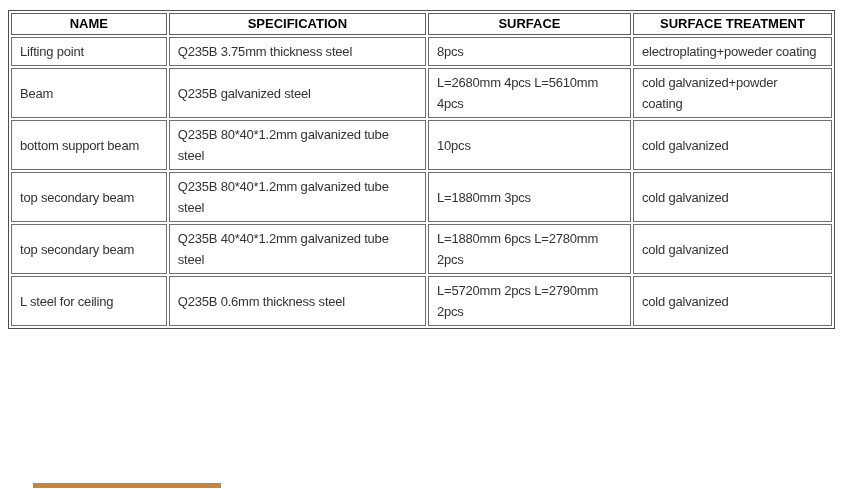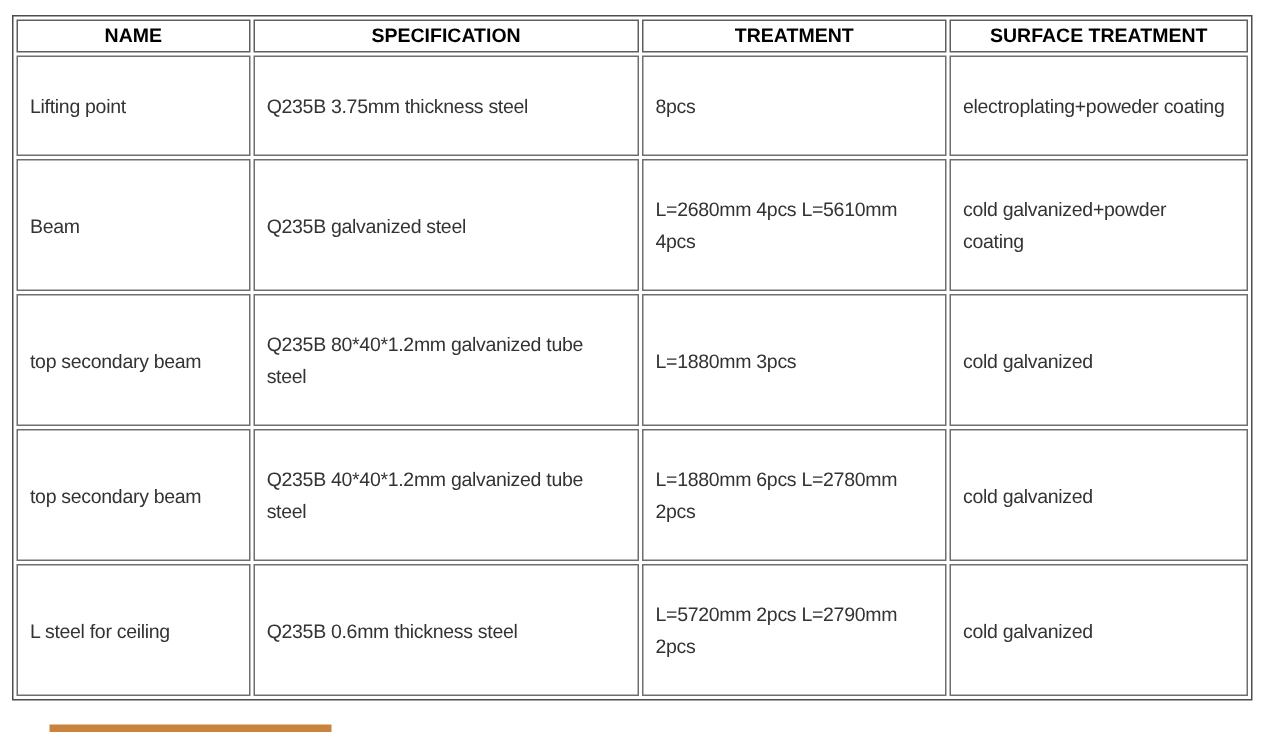--- a/index.html
+++ b/index.html
@@ -38,21 +38,21 @@
     white-space: nowrap;
     overflow: hidden;
   }
   table.spec-table td {
     border: 1px solid #6e6e6e;
     font-size: 13px;
     letter-spacing: -0.2px;
     color: #333333;
     text-align: left;
     vertical-align: middle;
-    padding: 22px 8px;
+    padding: 3px 8px;
     line-height: 21px;
     white-space: pre-line;
     overflow: hidden;
   }
   col.c1 { width: 155px; }
   col.c2 { width: 256px; }
   col.c3 { width: 202px; }
   col.c4 { width: 198px; }
   .accent-bar {
     position: absolute;
@@ -71,38 +71,45 @@
     <colgroup>
       <col class="c1">
         <col class="c2">
         <col class="c3">
         <col class="c4">
     </colgroup>
     <thead>
       <tr>
         <th>NAME</th>
         <th>SPECIFICATION</th>
-        <th>TREATMENT</th>
+        <th>SURFACE</th>
         <th>SURFACE TREATMENT</th>
       </tr>
     </thead>
     <tbody id="table-body">
         <tr>
           <td>Lifting point</td>
           <td>Q235B 3.75mm thickness steel</td>
           <td>8pcs</td>
           <td>electroplating+poweder coating</td>
         </tr>
         <tr>
           <td>Beam</td>
           <td>Q235B galvanized steel</td>
           <td>L=2680mm 4pcs L=5610mm
 4pcs</td>
           <td>cold galvanized+powder
 coating</td>
+        </tr>
+        <tr>
+          <td>bottom support beam</td>
+          <td>Q235B 80*40*1.2mm galvanized tube
+steel</td>
+          <td>10pcs</td>
+          <td>cold galvanized</td>
         </tr>
         <tr>
           <td>top secondary beam</td>
           <td>Q235B 80*40*1.2mm galvanized tube
 steel</td>
           <td>L=1880mm 3pcs</td>
           <td>cold galvanized</td>
         </tr>
         <tr>
           <td>top secondary beam</td>

